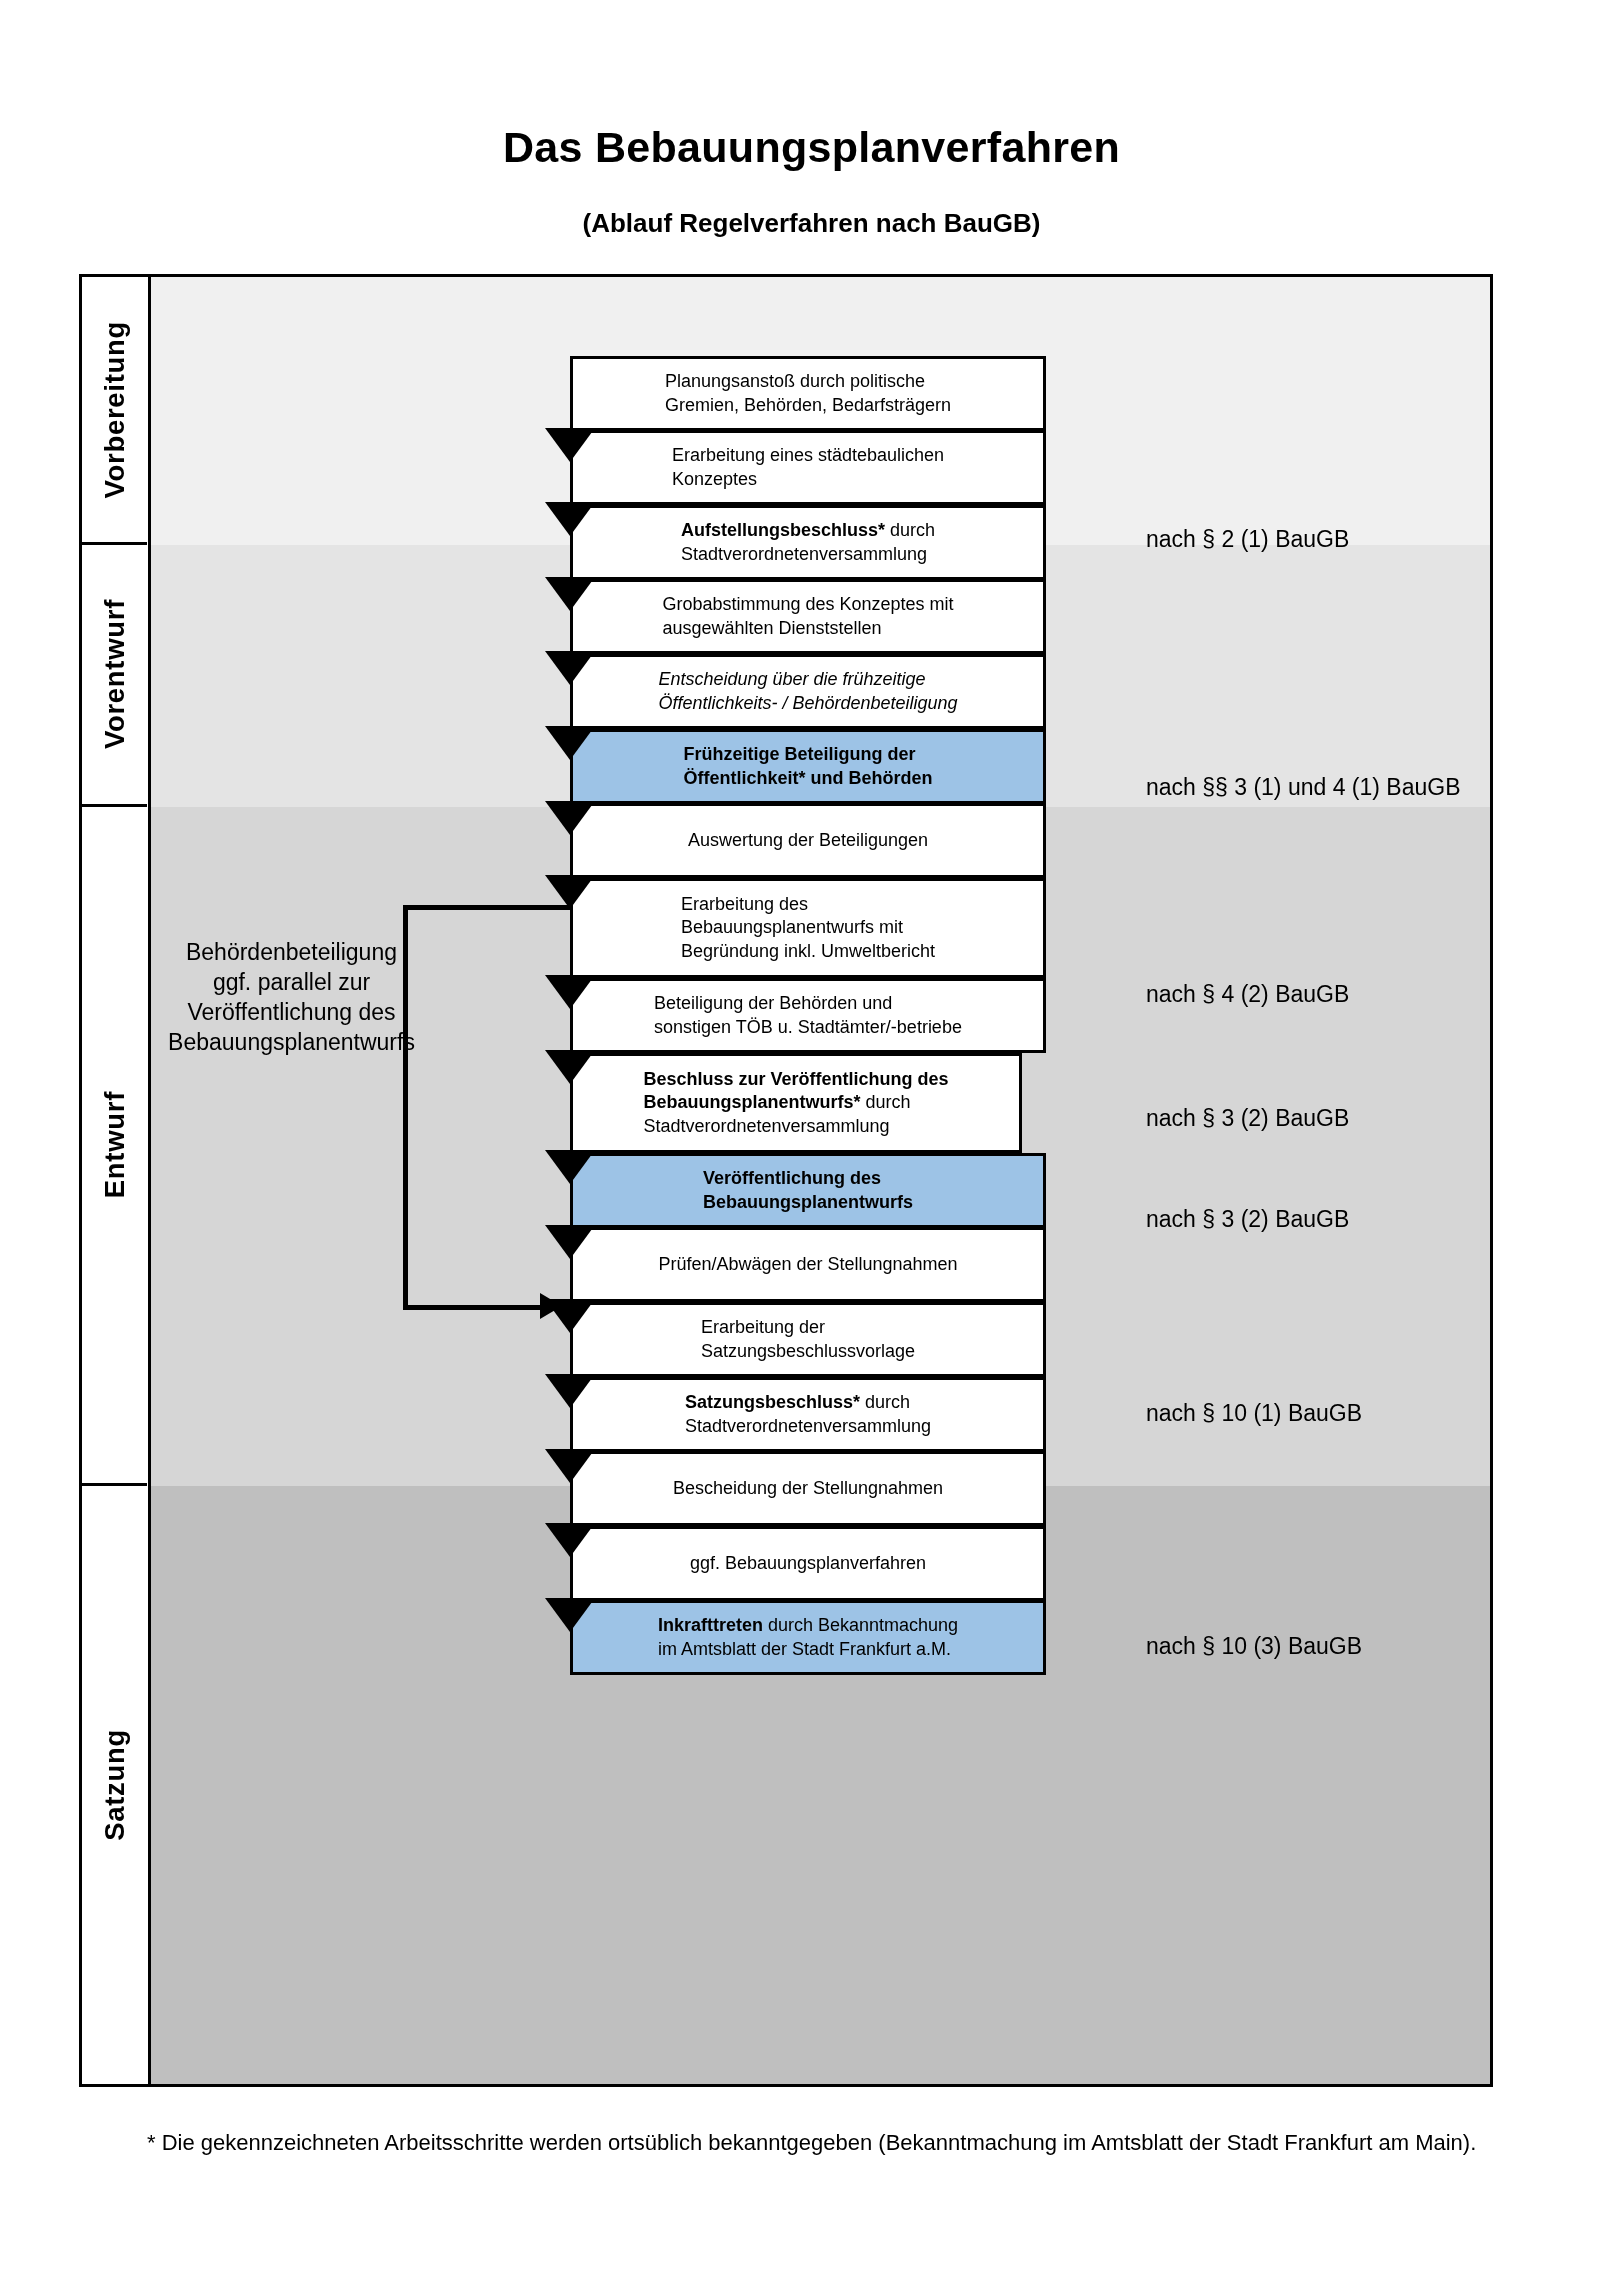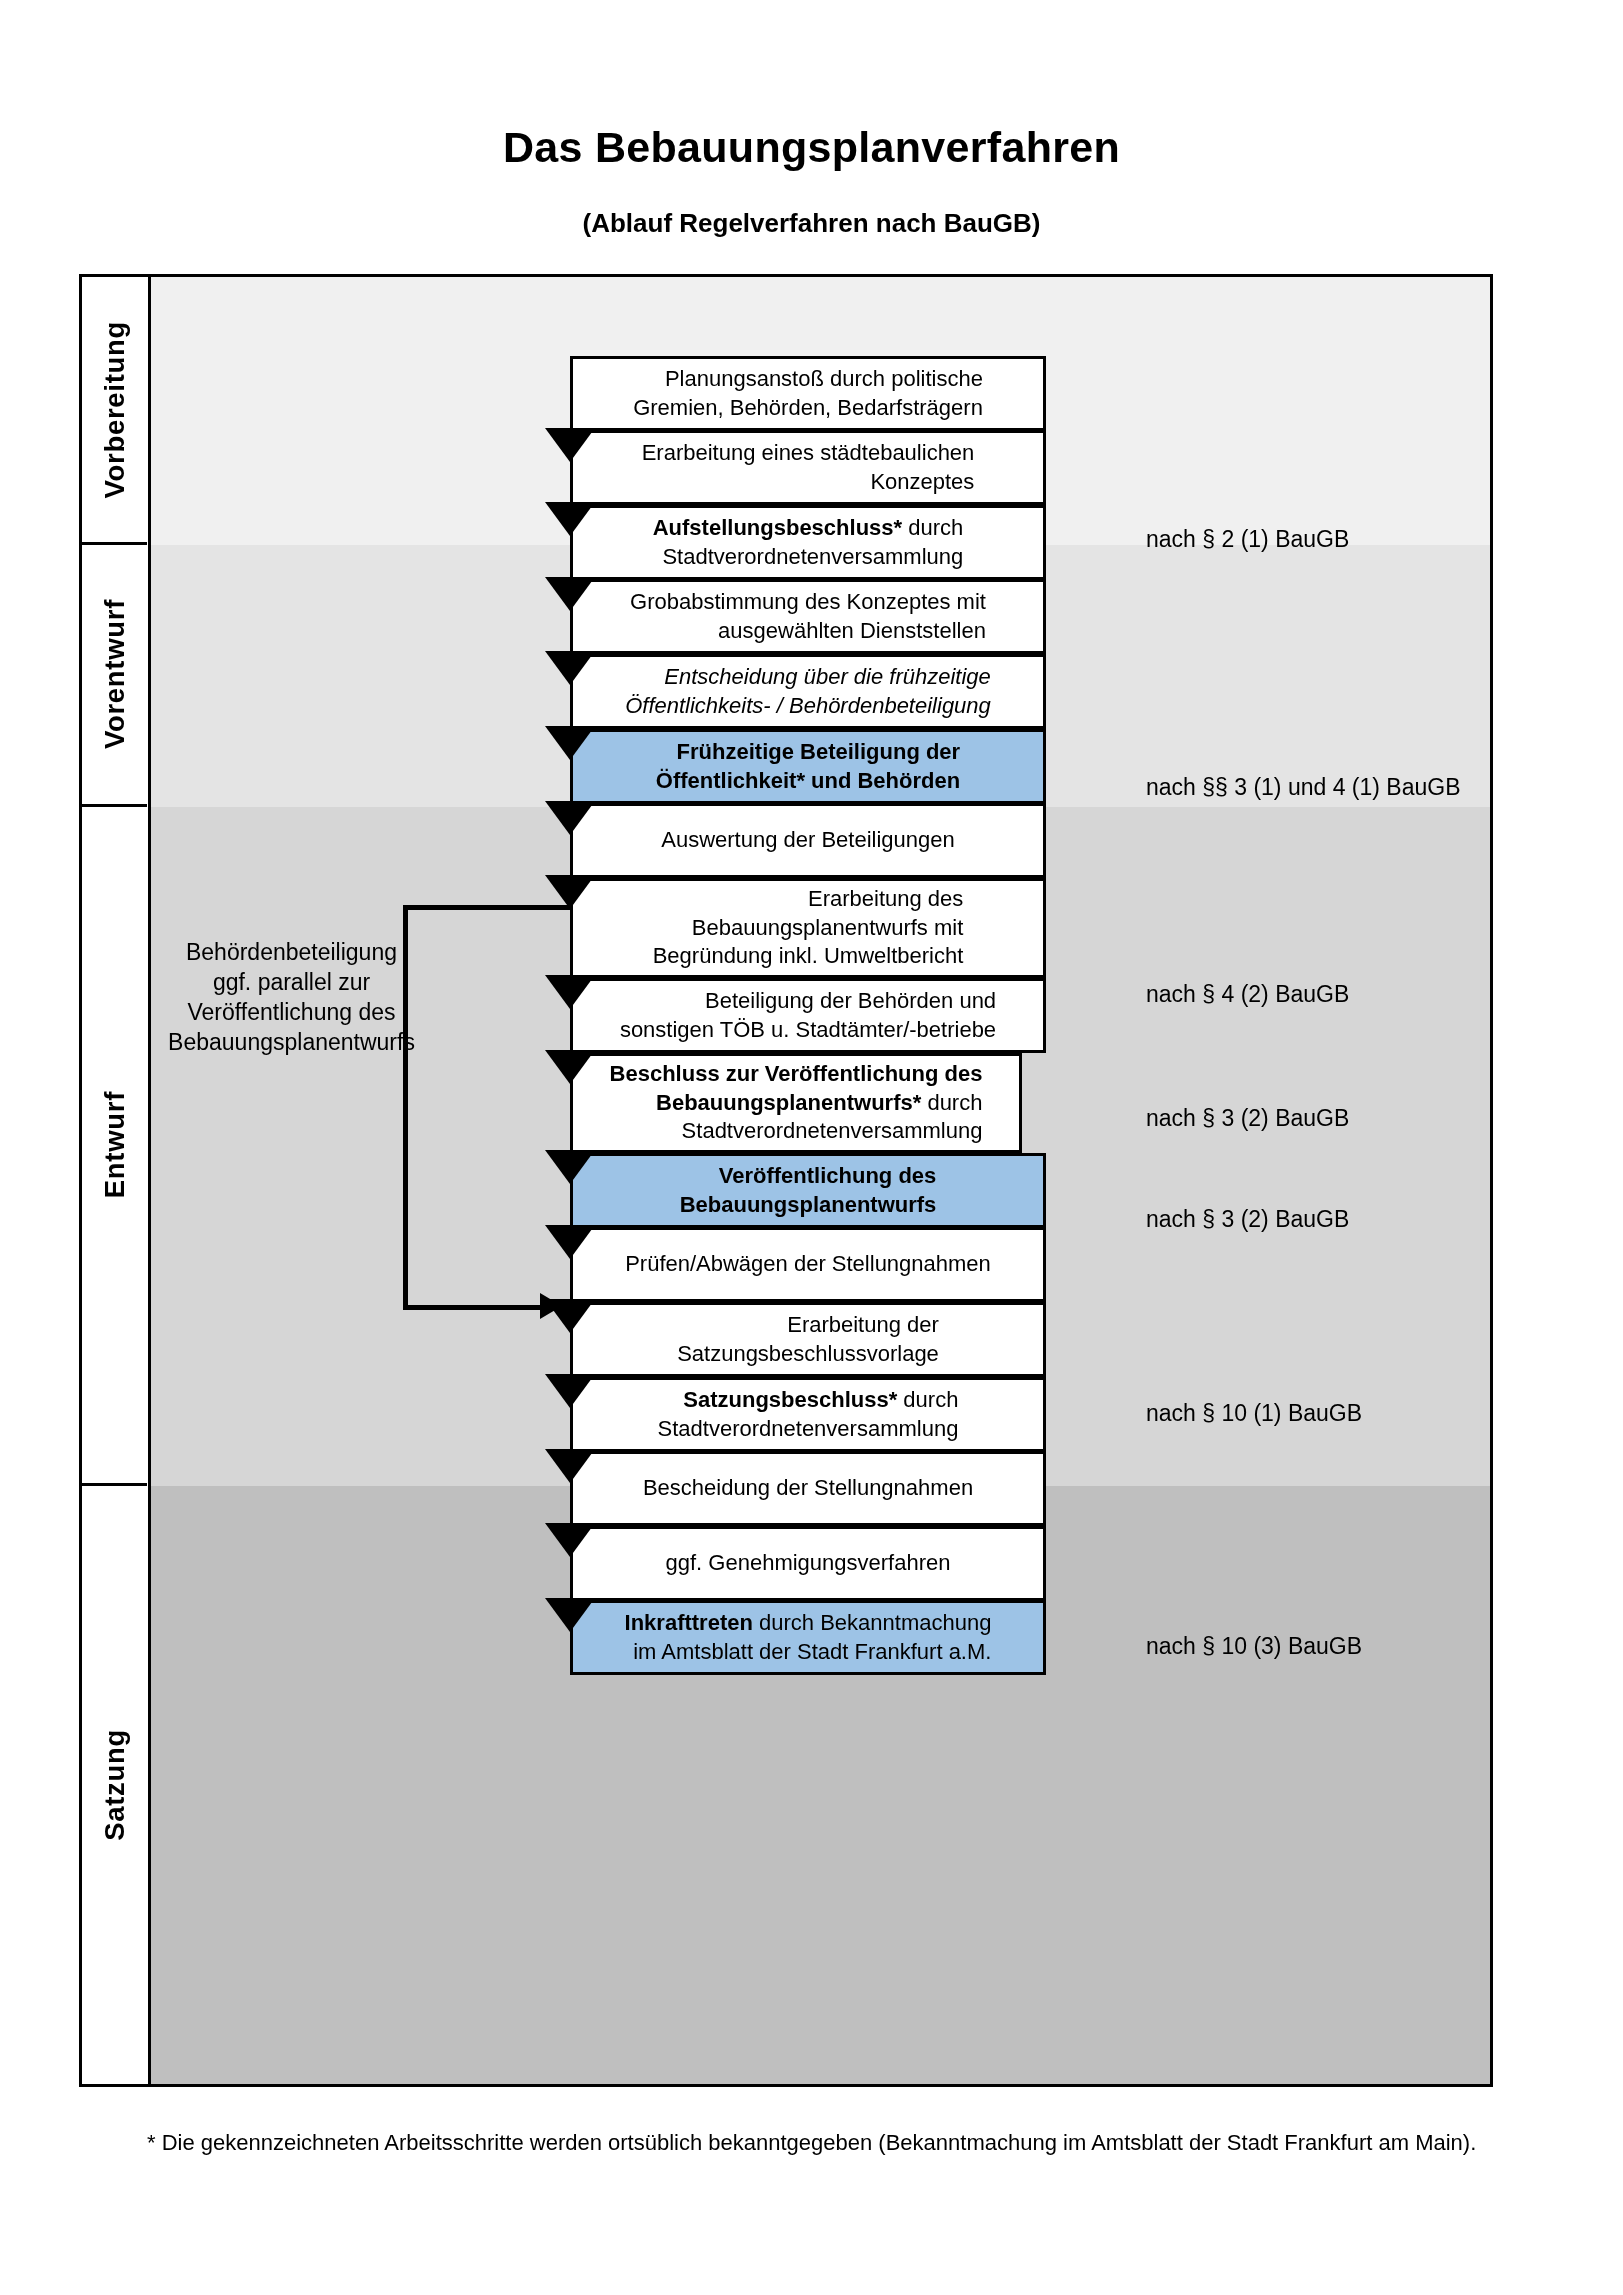--- a/index.html
+++ b/index.html
@@ -48,22 +48,22 @@
   .band{
     position:absolute;left:69px;right:0;box-sizing:border-box;
   }
 
   
   .pbox{
     position:absolute;
     border:3.3px solid #000;box-sizing:border-box;
     background:#ffffff;
     display:flex;align-items:center;justify-content:center;
-    text-align:right;
-    font-size:22px;line-height:1.30;
+    text-align:left;
+    font-size:18px;line-height:1.30;
     padding:2.6px 9.2px;
   }
   .pbox.blue{background:#9DC3E6;}
   .pbox b{font-weight:bold;}
 
   
   .arrow{
     position:absolute;width:0;height:0;
     border-left:25px solid transparent;
     border-right:25px solid transparent;
@@ -256,21 +256,21 @@
     </div>
 
     <div class="pbox" style="left:488px;top:1174px;width:476px;height:75px;">
       <div>
         <div>Bescheidung der Stellungnahmen</div>
       </div>
     </div>
 
     <div class="pbox" style="left:488px;top:1249px;width:476px;height:75px;">
       <div>
-        <div>ggf. Genehmigungsverfahren</div>
+        <div>ggf. Bebauungsplanverfahren</div>
       </div>
     </div>
 
     <div class="pbox blue" style="left:488px;top:1323px;width:476px;height:75px;">
       <div>
         <div><b>Inkrafttreten</b><span> durch Bekanntmachung</span></div>
         <div>im Amtsblatt der Stadt Frankfurt a.M.</div>
       </div>
     </div>
 

